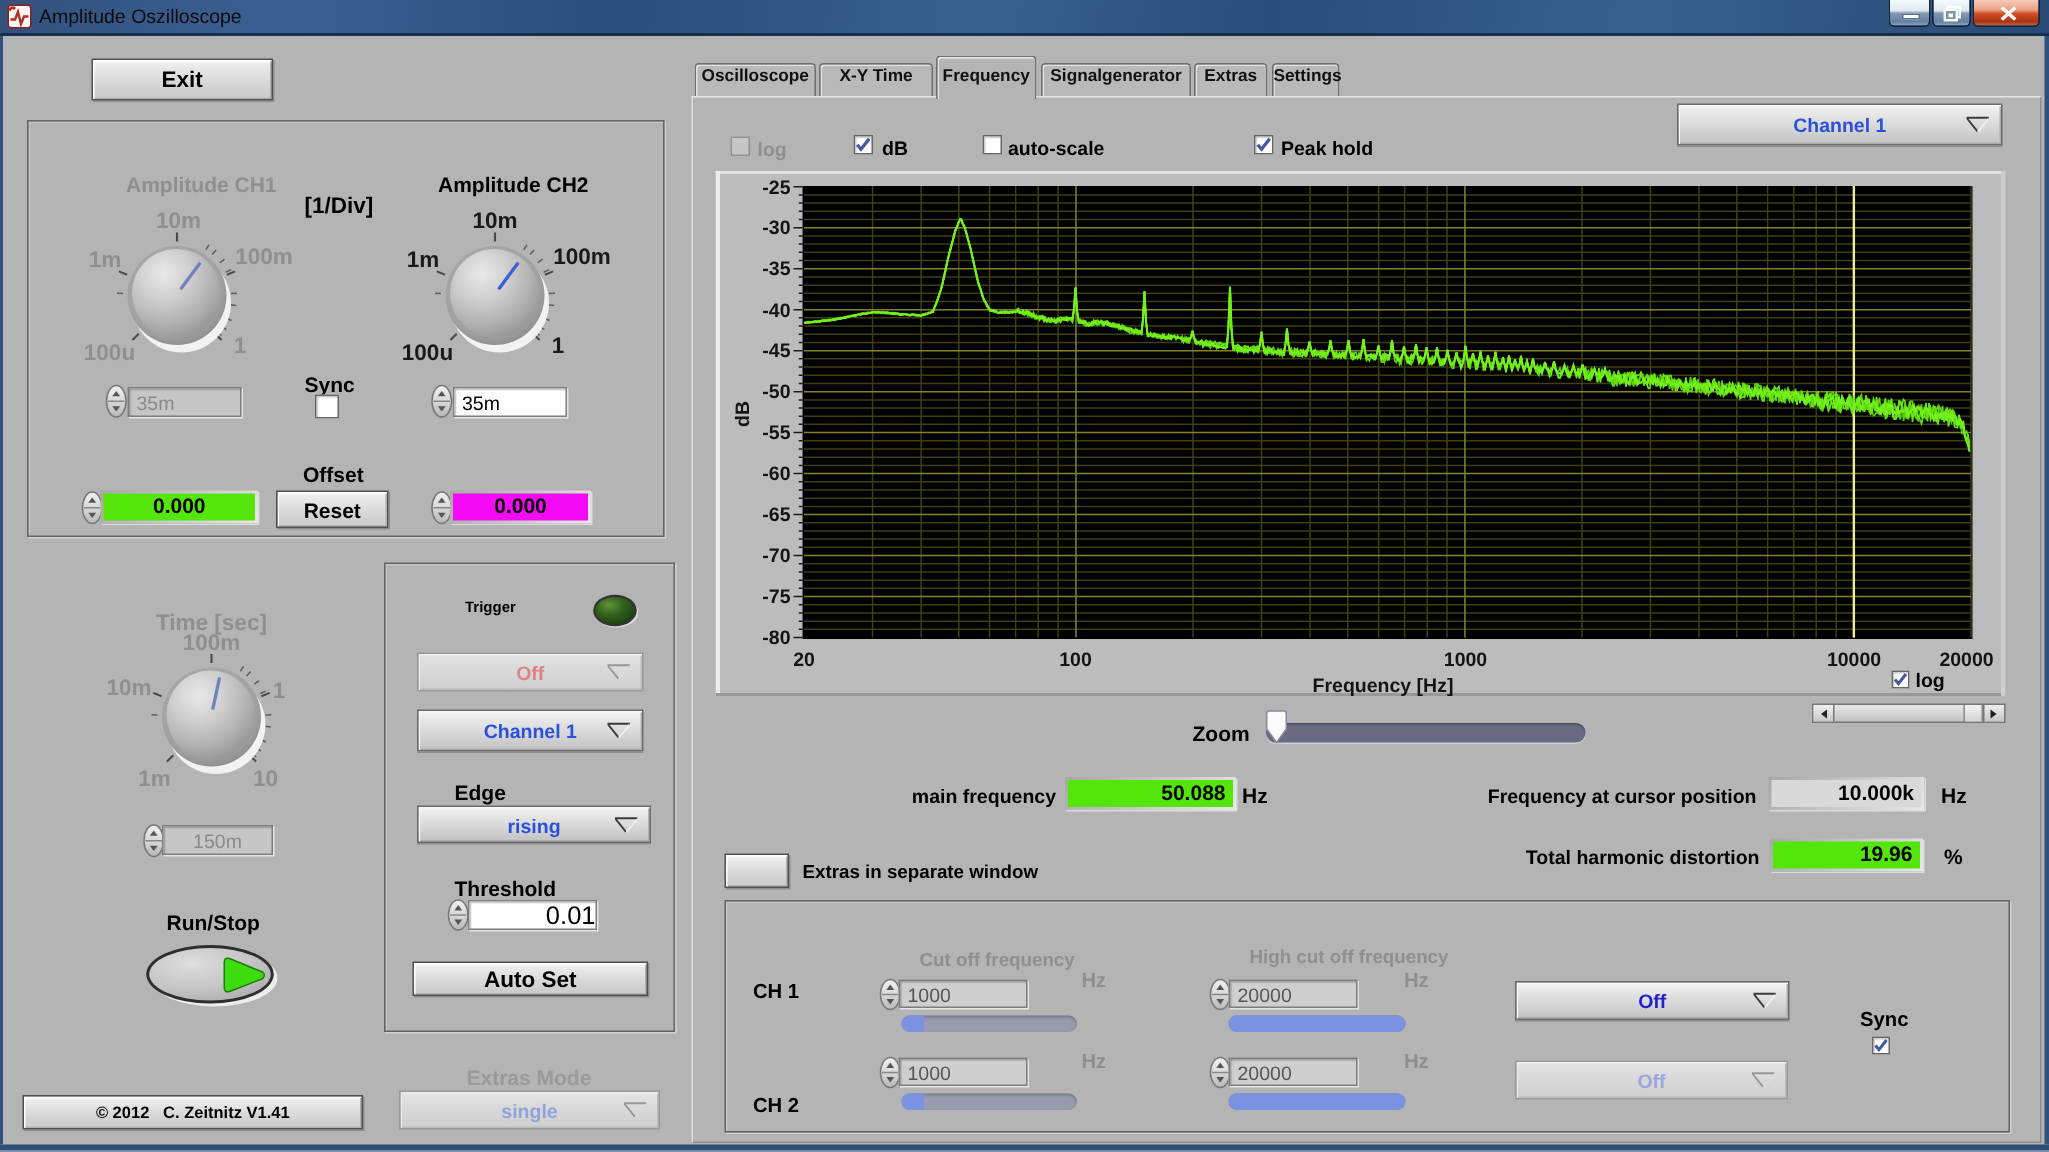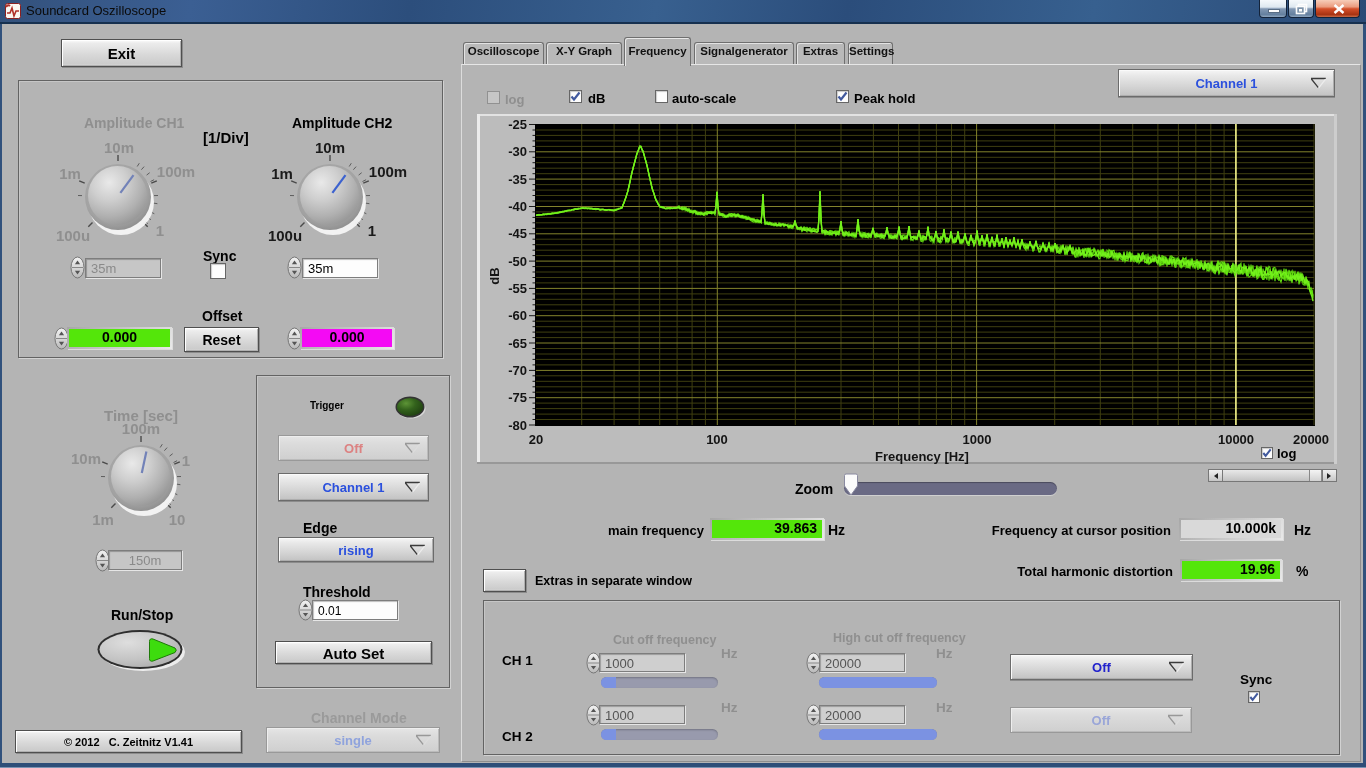--- a/index.html
+++ b/index.html
@@ -73,21 +73,21 @@
       </radialGradient>
 </defs>
   </svg>
 
 <div id="titlebar"></div>
 <svg class="abs" style="left:5px;top:3px" width="16" height="16" viewBox="0 0 16 16">
 <rect x="0.5" y="0.5" width="15" height="15" rx="2" fill="#faf7f2" stroke="#8a2020"></rect>
 <path d="M1,4 Q3,1 5,3" fill="none" stroke="#b03028" stroke-width="2"></path>
 <path d="M2,10 L5,10 L7,5 L9,13 L11,8 L14,8" fill="none" stroke="#b03028" stroke-width="1.6"></path>
 </svg>
-<div id="titletxt">Soundcard Oszilloscope</div>
+<div id="titletxt">Amplitude Oszilloscope</div>
 <div class="capbtn" style="left:1259px;width:28px;background:linear-gradient(180deg,#f5f9fc 0%,#dee8f0 42%,#8298b3 52%,#65809f 85%,#8fa6bf 100%)">
 <div class="cap-sym" style="left:8px;top:9px;width:12px;height:4px;background:#fdfdfd;border:1px solid #5a6e85"></div>
   </div>
 <div class="capbtn" style="left:1288px;width:26px;background:linear-gradient(180deg,#f5f9fc 0%,#dee8f0 42%,#8298b3 52%,#65809f 85%,#8fa6bf 100%)">
 <svg class="cap-sym" style="left:6px;top:3px" width="13" height="12" viewBox="0 0 13 12">
 <rect x="3.5" y="1.5" width="8" height="7" fill="none" stroke="#fdfdfd" stroke-width="1.6"></rect>
 <rect x="1.5" y="3.5" width="8" height="7" fill="#7e94ab" stroke="#fdfdfd" stroke-width="1.6"></rect>
 <rect x="4" y="6" width="3" height="2.5" fill="#fdfdfd"></rect>
     </svg>
   </div>
@@ -256,30 +256,30 @@
       <path class="a1" d="M1,1.5 L15.8,1.5 M1.4,2 L8.3,10.6" fill="none" stroke-width="1.3"></path>
       <path class="a2" d="M15.6,2.2 L8.7,10.8" fill="none" stroke-width="1.3"></path>
     </svg></div>
 <div class="abs" style="left:303px;top:584px;font-size:14px;font-weight:bold;color:#000;text-align:left;white-space:nowrap">Threshold</div>
 <svg class="abs" style="left:298px;top:599px" width="15" height="22" viewBox="0 0 15 22">
     <ellipse cx="7.5" cy="11.0" rx="6.5" ry="10.0" fill="url(#gsp)" stroke="#777" stroke-width="1"></ellipse>
     <path d="M7.5,4.4 l2.6,3.6 h-5.2 Z" fill="#555"></path>
     <path d="M7.5,17.6 l2.6,-3.6 h-5.2 Z" fill="#555"></path>
     <line x1="2" y1="11.0" x2="13" y2="11.0" stroke="#888" stroke-width="1"></line>
   </svg>
-<div class="fld" style="left:312px;top:600px;width:86px;height:20px;background:#fdfdfd;color:#000;text-align:left;font-size:12px;line-height:20px;font-weight:normal;padding-left:5px;border-color:#7d7d7d">0.01</div>
+<div class="fld" style="left:312px;top:600px;width:86px;height:20px;background:#fdfdfd;color:#000;text-align:right;font-size:17px;line-height:20px;font-weight:normal;padding-left:5px;border-color:#7d7d7d">0.01</div>
 <div class="btn" style="left:275px;top:641px;width:157px;height:23px;font-size:15px;line-height:23px">Auto Set</div>
-<div class="abs" style="left:311px;top:710px;font-size:14px;font-weight:bold;color:#9a9a9a;text-align:left;white-space:nowrap">Channel Mode</div>
+<div class="abs" style="left:311px;top:710px;font-size:14px;font-weight:bold;color:#9a9a9a;text-align:left;white-space:nowrap">Extras Mode</div>
 <div class="dd dd-d" style="left:266px;top:727px;width:174px;height:26px;font-size:13px;line-height:26px;color:#8fa3dd">single<svg class="ddarr-d" width="17" height="12" viewBox="0 0 17 12">
       <path class="a1" d="M1,1.5 L15.8,1.5 M1.4,2 L8.3,10.6" fill="none" stroke-width="1.3"></path>
       <path class="a2" d="M15.6,2.2 L8.7,10.8" fill="none" stroke-width="1.3"></path>
     </svg></div>
 <div class="abs" style="left:461px;top:64px;width:900px;height:698px;background:#b4b4b4;border-top:1px solid #e6e6e6;border-left:1px solid #dcdcdc;border-right:1px solid #8e8e8e;border-bottom:1px solid #8e8e8e"></div>
 <div class="tab" style="left:463px;width:81px">Oscilloscope</div>
-<div class="tab" style="left:546px;width:76px">X-Y Graph</div>
+<div class="tab" style="left:546px;width:76px">X-Y Time</div>
 <div class="tab" style="left:694px;width:100px">Signalgenerator</div>
 <div class="tab" style="left:796px;width:49px">Extras</div>
 <div class="tab" style="left:848px;width:45px">Settings</div>
 <div class="tab" style="left:624px;top:37px;width:67px;height:29px;background:#b4b4b4;line-height:27px;z-index:3;border-bottom:none;box-shadow:inset 1px 1px 0 #e8e8e8">Frequency</div>
 <div class="chk-d" style="left:487px;top:91px;width:13px;height:13px"></div>
 <div class="abs" style="left:505px;top:92px;font-size:13px;font-weight:bold;color:#8f8f8f;text-align:left;white-space:nowrap">log</div>
 <div class="chk" style="left:569px;top:90px;width:13px;height:13px">
     <svg width="13" height="13" viewBox="0 0 13 13">
       <path d="M2.5,6.5 L5,9.5 L10.5,2.5" fill="none" stroke="#41599e" stroke-width="2.2"></path>
     </svg>
@@ -350,21 +350,21 @@
     </svg>
 </div>
 <div class="abs" style="left:795px;top:481px;font-size:14px;font-weight:bold;color:#000;text-align:left;white-space:nowrap">Zoom</div>
 <div class="abs" style="left:844px;top:482px;width:213px;height:13px;background:#6a6a84;border-radius:6.5px;box-shadow:inset 0 1px 1px rgba(0,0,0,0.3), 0 1px 0 #d0d0d0"></div>
 <svg class="abs" style="left:843px;top:473px" width="16" height="23" viewBox="0 0 16 23">
 <path d="M3,1 L13,1 Q14.5,1 14.5,2.5 L14.5,13 L8,22 L1.5,13 L1.5,2.5 Q1.5,1 3,1 Z" fill="#fbfbfb" stroke="#8a8aa0" stroke-width="1"></path>
 </svg>
 <div class="abs" style="left:284px;top:523px;width:420px;font-size:13px;font-weight:bold;color:#000;text-align:right;white-space:nowrap">main frequency</div>
 <div class="cfw" style="left:710px;top:518px;width:114px;height:22px">
     <div class="cfi" style="background:#54e60a;line-height:16px">
-      <span style="float:right">39.863</span>
+      <span style="float:right">50.088</span>
     </div>
   </div>
 <div class="abs" style="left:828px;top:522px;font-size:14px;font-weight:bold;color:#000;text-align:left;white-space:nowrap">Hz</div>
 <div class="abs" style="left:751px;top:523px;width:420px;font-size:13px;font-weight:bold;color:#000;text-align:right;white-space:nowrap">Frequency at cursor position</div>
 <div class="cfw" style="left:1179px;top:518px;width:104px;height:22px">
     <div class="cfi" style="background:#d9d9d9;line-height:16px">
       <span style="float:right">10.000k</span>
     </div>
   </div>
 <div class="abs" style="left:1294px;top:522px;font-size:14px;font-weight:bold;color:#000;text-align:left;white-space:nowrap">Hz</div>

